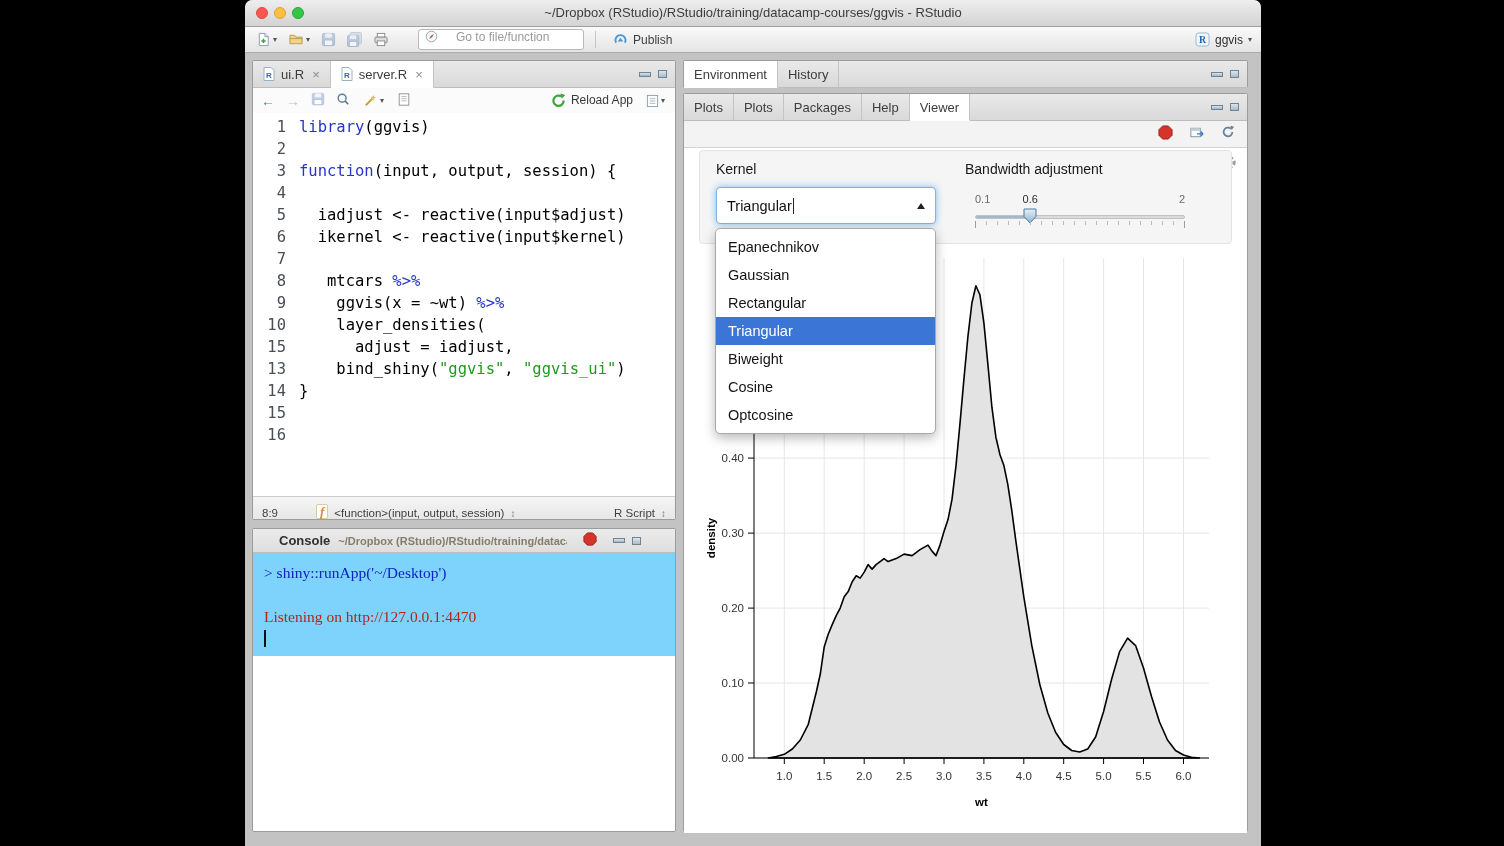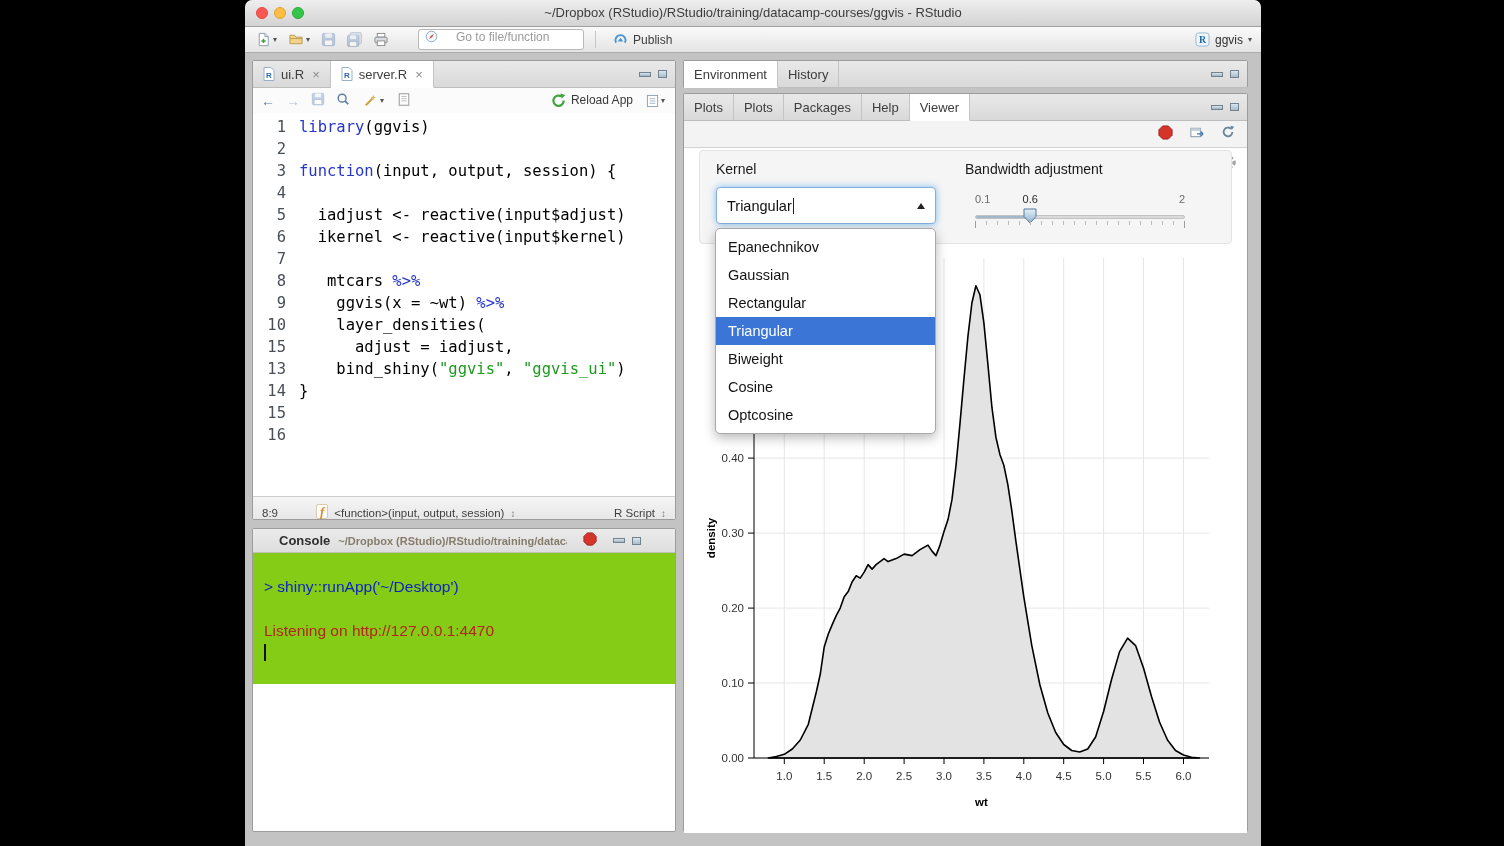--- a/index.html
+++ b/index.html
@@ -57,21 +57,21 @@
   .ed-status{position:absolute;left:0;bottom:0;right:0;height:22px;background:linear-gradient(#f5f5f5,#e7e7e7);
     border-top:1px solid #cdcdcd;display:flex;align-items:flex-end;font-size:11.5px;color:#3f3f3f;padding:0 9px;gap:6px}
   .fn-icon{color:#e08a2e;font-weight:bold;font-style:italic;font-family:"Liberation Serif",serif;
     font-size:13px;margin-left:32px;background:#fff;border:1px solid #d9c9a8;border-radius:2px;padding:0 3px;line-height:13px}
   .updown{color:#777;font-size:10px}
   
   .console-header{height:23px;background:linear-gradient(#ebebeb,#dedede);border-bottom:1px solid #bfbfbf;
     display:flex;align-items:center;padding:0 26px;gap:8px}
   .c-title{font-size:13px;font-weight:bold;color:#2f2f2f}
   .c-path{font-size:11px;font-weight:bold;color:#857c6c;white-space:nowrap;overflow:hidden;max-width:270px}
-  .console-body{font-family:Liberation Sans, sans-serif;font-size:15.5px;line-height:22px;padding:23px 11px;background:#84cc16}
+  .console-body{font-family:Liberation Serif, serif;font-size:15.5px;line-height:22px;padding:9px 11px;background:#7dd3fc}
   .cline.command{color:#0f23c4}
   .cline.message{color:#b3251b}
   .cline.plain{color:#000}
   .console-cursor{width:2px;height:17px;background:#111;margin-top:2px}
   
   .viewer-toolbar{height:26px;background:#f3f3f3;border-bottom:1px solid #d2d2d2;display:flex;align-items:center;
     justify-content:flex-end;gap:16px;padding:0 12px}
   .viewer-content{position:relative;height:685px;background:#fff;overflow:visible}
   .gear{position:absolute;right:10px;top:7px}
   .well{position:absolute;left:15px;top:2px;width:531px;height:92px;background:#f5f5f5;

